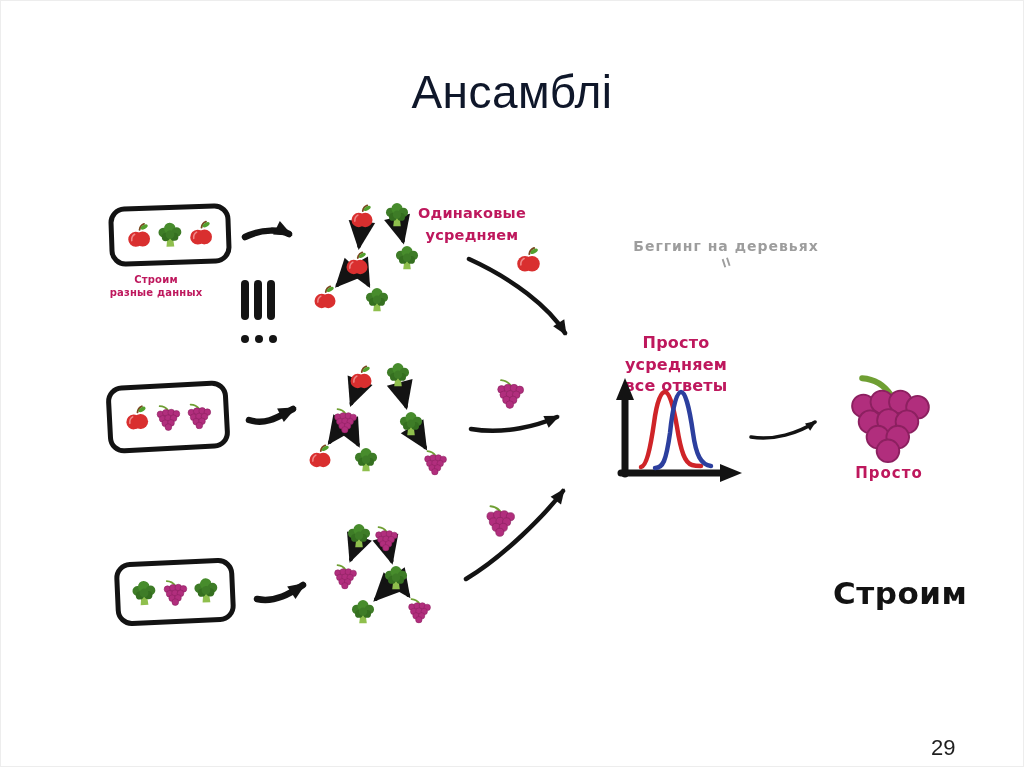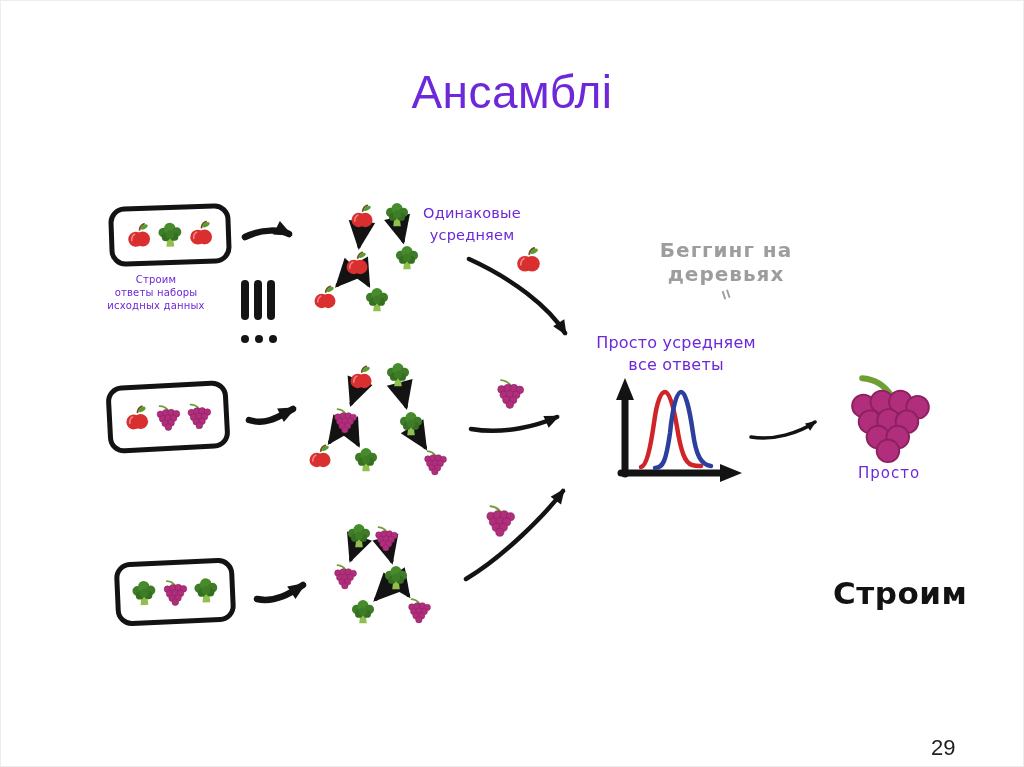--- a/index.html
+++ b/index.html
@@ -1,34 +1,34 @@
 <!DOCTYPE html>
 <html><head>
 <meta charset="utf-8">
 <style>
   * { margin:0; padding:0; box-sizing:border-box; }
   html,body { width:1024px; height:767px; background:#fff; }
   body { font-family:"Liberation Sans", sans-serif; position:relative; overflow:hidden; color:#111; }
   .slide { position:absolute; inset:0; background:#fff; border:1px solid #ededed; }
   .abs { position:absolute; }
   .center { text-align:center; }
-  .title { width:100%; top:64px; left:0; font-size:46px; font-weight:400; color:#6d28d9; text-align:center; letter-spacing:.5px; }
-  .hand { font-family:"DejaVu Sans", sans-serif; font-weight:400; color:#6d28d9; letter-spacing:.2px; }
+  .title { width:100%; top:64px; left:0; font-size:46px; font-weight:400; color:#0f172a; text-align:center; letter-spacing:.5px; }
+  .hand { font-family:"DejaVu Sans", sans-serif; font-weight:700; color:#be185d; letter-spacing:.2px; }
   .hand-light { font-family:"DejaVu Sans", sans-serif; font-weight:700; }
   .gray { color:#9d9d9d; }
   .fruit-box { border:5px solid #131313; border-radius:16px; display:flex; align-items:center; justify-content:center; gap:3px; background:#fff; }
   .fruit-box .fruit { display:inline-flex; }
   .tree { position:absolute; }
   .tree-node { position:absolute; transform:translate(-50%,-50%); display:inline-flex; }
   .caption { font-size:10px; line-height:1.32; text-align:center; }
   .bars .bar { display:inline-block; width:8px; height:40px; background:#141414; border-radius:5px; margin-right:5px; }
   .dots { margin-top:5px; }
   .dots .dot { display:inline-block; width:8px; height:8px; background:#141414; border-radius:50%; margin-right:6px; }
   .eq span { display:inline-block; transform:rotate(72deg); font-weight:700; font-size:17px; line-height:1; }
-  .note-line1 { font-size:20px; letter-spacing:1px; }
+  .note-line1 { font-size:14px; letter-spacing:1px; }
   .note-line2 { font-size:18px; letter-spacing:2px; margin-top:2px; }
   .avg-caption { font-size:16px; line-height:1.35; }
   .answer-label { font-size:15px; letter-spacing:1px; }
   .bagging { font-size:31px; font-weight:800; letter-spacing:.5px; color:#121212; }
   .page-num { font-size:22px; color:#1f1f1f; }
   svg { display:block; }
 </style>
 </head>
 <body>
 
@@ -84,22 +84,21 @@
     <ellipse cx="25" cy="6.5" rx="5" ry="2.6" fill="#53a02e" transform="rotate(-28 25 6.5)"></ellipse>
     <circle cx="13.6" cy="22" r="9.6" fill="#d92f2f"></circle>
           <circle cx="22.4" cy="22" r="9.6" fill="#d92f2f"></circle>
     <path d="M12.5 15.5 q-4.5 2.5 -4 8" stroke="#f59d9d" stroke-width="2" fill="none" stroke-linecap="round" opacity="0.8"></path>
         </svg>
       </span>
     </div>
 
   <div class="hand abs caption" style="left:58px;top:272px;width:194px">
     <div>Строим</div>
-    <div>ответы наборы</div>
-    <div>исходных данных</div>
+    <div>разные данных</div>
   </div>
 
   <div class="abs" style="left:240px;top:279px">
     <div class="bars"><span class="bar"></span><span class="bar"></span><span class="bar"></span></div>
     <div class="dots"><span class="dot"></span><span class="dot"></span><span class="dot"></span></div>
   </div>
 
   <div class="fruit-box abs" style="left:106px;top:382px;width:122px;height:68px;transform:rotate(-3deg)">
       <span class="fruit">
         <svg width="28" height="28" viewBox="0 0 36 36">

